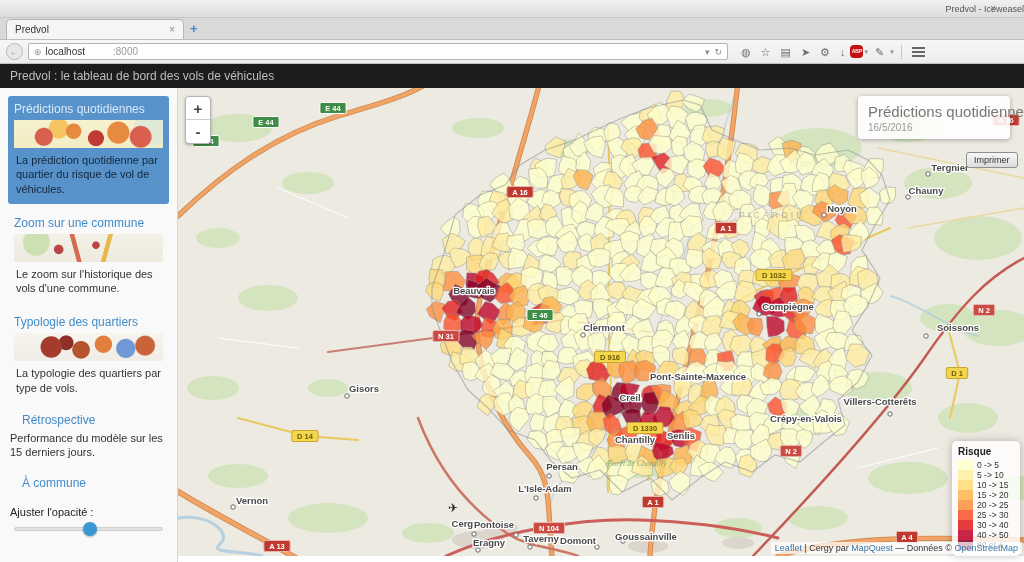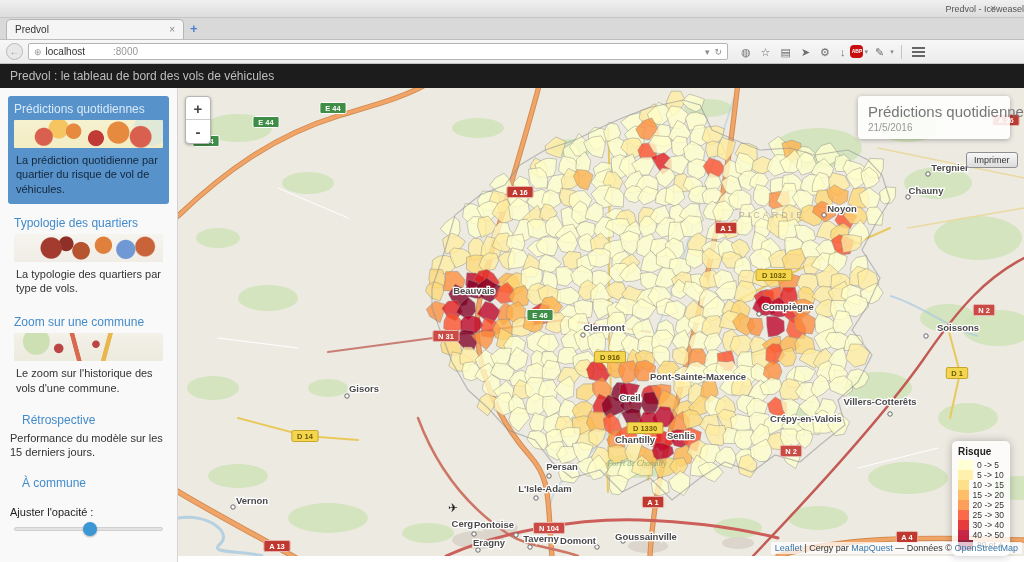--- a/index.html
+++ b/index.html
@@ -94,21 +94,21 @@
              overflow:hidden; }
   .zoomctl div { height:23px; text-align:center; font-size:15px; font-weight:bold; color:#444; line-height:23px; }
   .zoomctl div:first-child { border-bottom:1px solid #ccc; }
   .map-panel { position:absolute; left:680px; top:8px; width:152px; background:rgba(255,255,255,.88);
                border-radius:4px; box-shadow:0 1px 5px rgba(0,0,0,.3); padding:7px 10px 6px 10px; }
   .map-panel h1 { font-size:15px; font-weight:normal; color:#777; white-space:nowrap; }
   .map-panel .date { font-size:10px; color:#999; margin-top:2px; }
   .print-btn { position:absolute; left:788px; top:64px; font-size:9px; color:#333;
                background:linear-gradient(#f7f7f7,#dcdcdc); border:1px solid #8f8f8f;
                border-radius:3px; padding:2px 7px; font-family:"Liberation Sans",sans-serif; }
-  .legend { position:absolute; left:774px; top:353px; width:58px; background:rgba(255,255,255,.82);
+  .legend { position:absolute; left:774px; top:353px; width:68px; background:rgba(255,255,255,.82);
             border-radius:5px; box-shadow:0 0 8px rgba(0,0,0,.25); padding:5px 6px 6px 6px; }
   .legend h2 { font-size:10px; color:#222; margin-bottom:3px; }
   .legend .row { display:flex; align-items:center; height:10px; }
   .legend .sw { width:15px; height:10px; opacity:.85; }
   .legend .lab { font-size:8.5px; color:#333; margin-left:4px; white-space:nowrap; }
   .attrib { position:absolute; right:2px; bottom:8px; background:rgba(255,255,255,.72);
             font-size:9px; color:#333; padding:1px 4px; }
   .attrib .lnk { color:#3978ab; }
 </style>
 </head>
@@ -160,28 +160,28 @@
   </div>
 
   <div id="content">
     <aside id="sidebar">
       <div class="side-card active">
         <span class="side-title">Prédictions quotidiennes</span>
         <div class="thumb thumb1"></div>
         <div class="side-desc">La prédiction quotidienne par quartier du risque de vol de véhicules.</div>
       </div>
       <div class="side-card">
+        <span class="side-title">Zoom sur une commune</span>
+        <div class="thumb thumb3"></div>
+        <div class="side-desc">Le zoom sur l'historique des vols d'une commune.</div>
+      </div>
+      <div class="side-card">
         <span class="side-title">Typologie des quartiers</span>
         <div class="thumb thumb2"></div>
         <div class="side-desc">La typologie des quartiers par type de vols.</div>
-      </div>
-      <div class="side-card">
-        <span class="side-title">Zoom sur une commune</span>
-        <div class="thumb thumb3"></div>
-        <div class="side-desc">Le zoom sur l'historique des vols d'une commune.</div>
       </div>
       <span class="side-link">Rétrospective</span>
       <div class="side-desc">Performance du modèle sur les 15 derniers jours.</div>
       <span class="side-link" style="margin-top:16px;">À commune</span>
       <span class="opacity-label">Ajuster l'opacité :</span>
       <div class="slider">
         <div class="track"></div>
         <div class="knob"></div>
       </div>
     </aside>
@@ -876,21 +876,21 @@
           <text x="275" y="424" font-size="12" fill="#222" text-anchor="middle">✈</text>
         </svg>
 
       <div class="zoomctl">
         <div>+</div>
         <div>-</div>
       </div>
 
       <div class="map-panel">
         <h1>Prédictions quotidiennes</h1>
-        <div class="date">21/5/2016</div>
+        <div class="date">16/5/2016</div>
       </div>
 
       <button class="print-btn">Imprimer</button>
 
       <div class="legend">
         <h2>Risque</h2>
         <div id="legend-rows">
             <div class="row">
               <div class="sw" style="background: rgb(255, 255, 204);"></div>
               <span class="lab">0 -&gt; 5</span>

